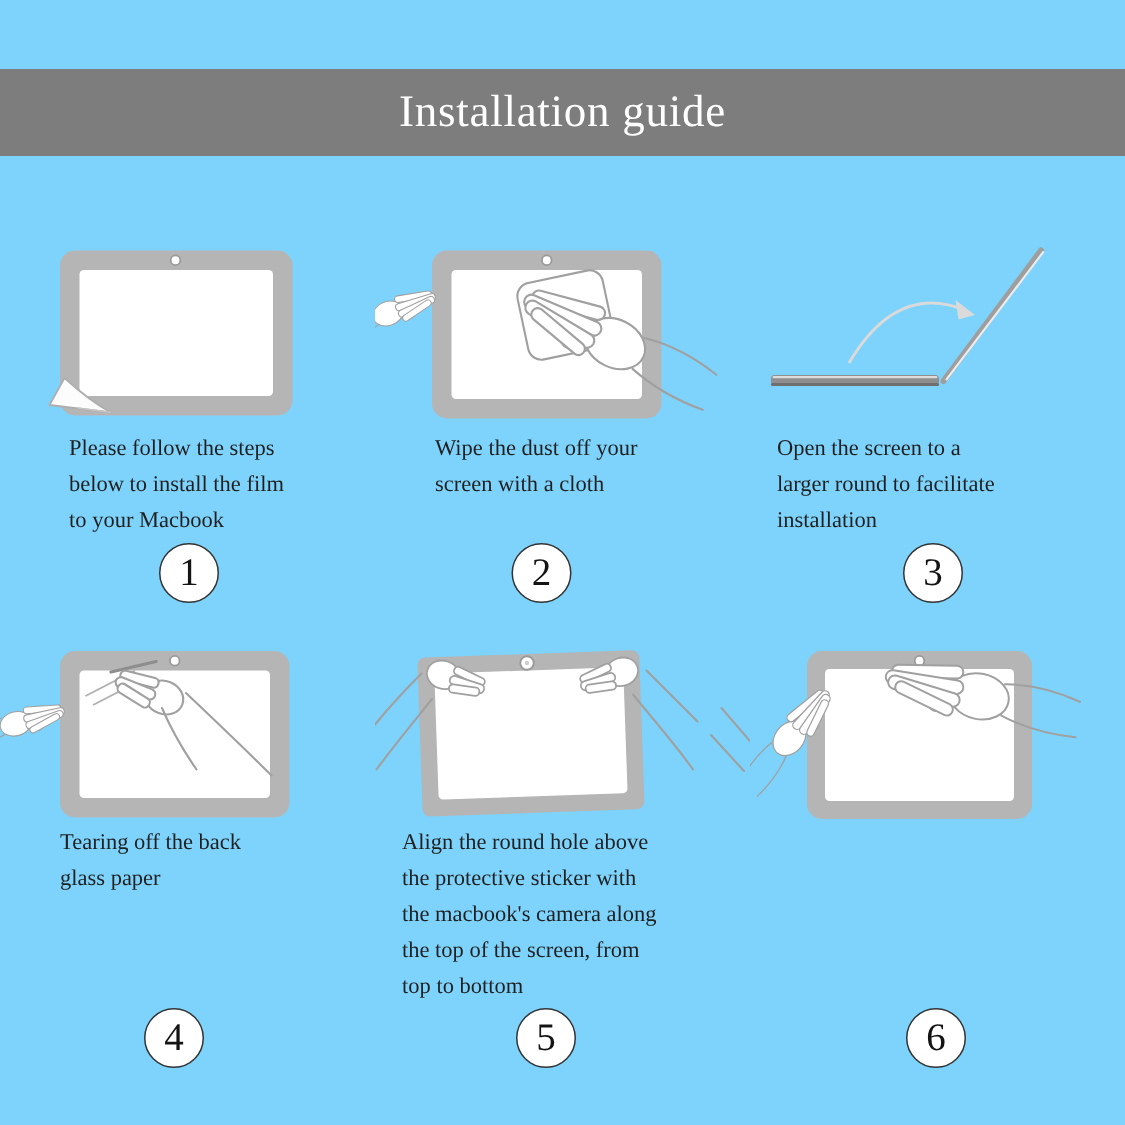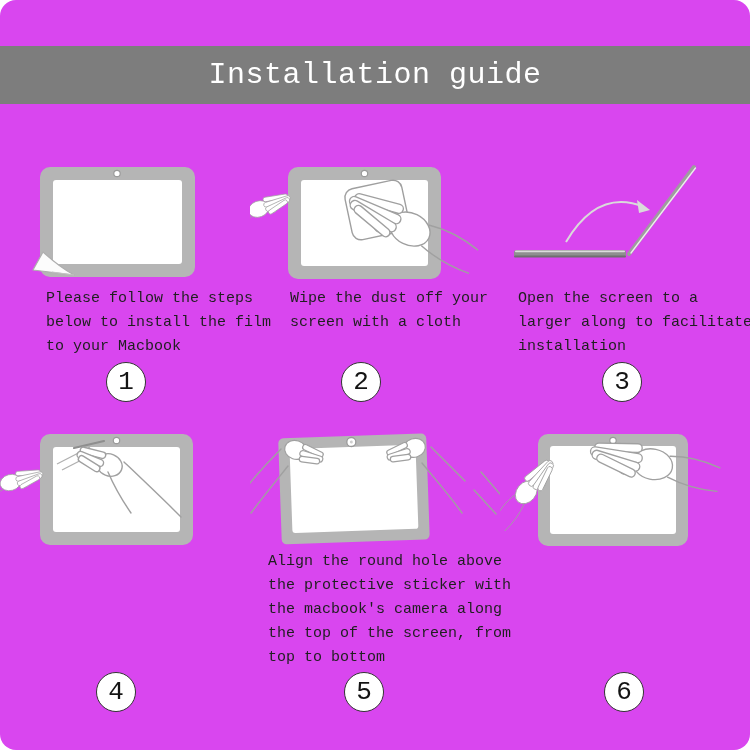--- a/index.html
+++ b/index.html
@@ -1,19 +1,18 @@
 <!DOCTYPE html>
 <html><head>
 <meta charset="utf-8">
 <style>
   html,body{margin:0;padding:0;background:#ffffff;}
   .page{
-    position:relative;width:750px;height:750px;background:#d946ef;overflow:hidden;
-    font-family:Liberation Mono, monospace;
-    border-radius:16px;
+    position:relative;width:750px;height:750px;background:#7dd3fc;overflow:hidden;
+    font-family:Liberation Serif, serif;
   }
   .header{
     position:absolute;left:0;top:46px;width:750px;height:58px;
     background:#7d7d7d;display:flex;align-items:center;justify-content:center;
   }
   .header .title{
     color:#ffffff;font-size:30px;letter-spacing:.5px;font-weight:400;
   }
   .ill{position:absolute;width:250px;height:140px;}
   .ill.row1{top:150px;}
@@ -151,22 +150,24 @@
     <use href="#hand" transform="translate(142,40) rotate(12) scale(0.95)"></use>
     <use href="#hand" transform="translate(30,66) scale(-0.6,0.6) rotate(50)"></use>
   </svg>
 
   <div class="caption" style="left:290px;top:287px">Wipe the dust off your
 screen with a cloth</div>
   <div class="caption" style="left:46px;top:287px">Please follow the steps
 below to install the film
 to your Macbook</div>
   <div class="caption" style="left:518px;top:287px">Open the screen to a
-larger along to facilitate
+larger round to facilitate
 installation</div>
+  <div class="caption" style="left:40px;top:550px">Tearing off the back
+glass paper</div>
   <div class="caption" style="left:268px;top:550px">Align the round hole above
 the protective sticker with
 the macbook's camera along
 the top of the screen, from
 top to bottom</div>
 
   <div class="numbadge" style="left:106px;top:362px">
       <span>1</span>
     </div>
   <div class="numbadge" style="left:341px;top:362px">

